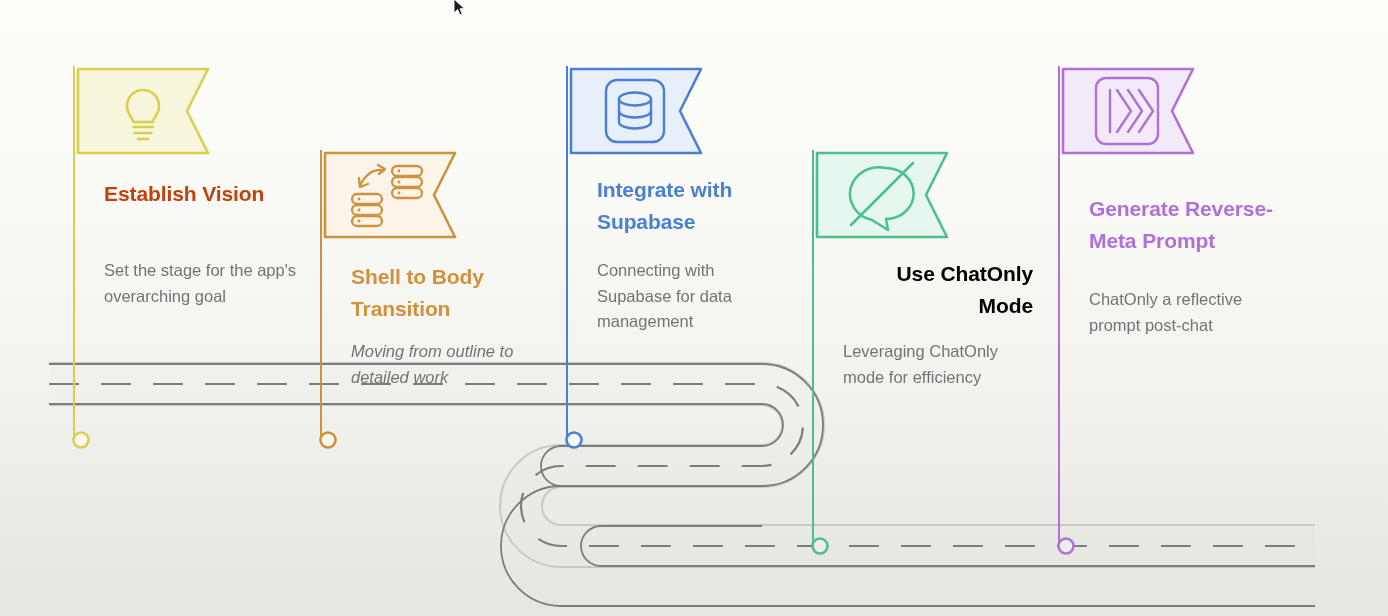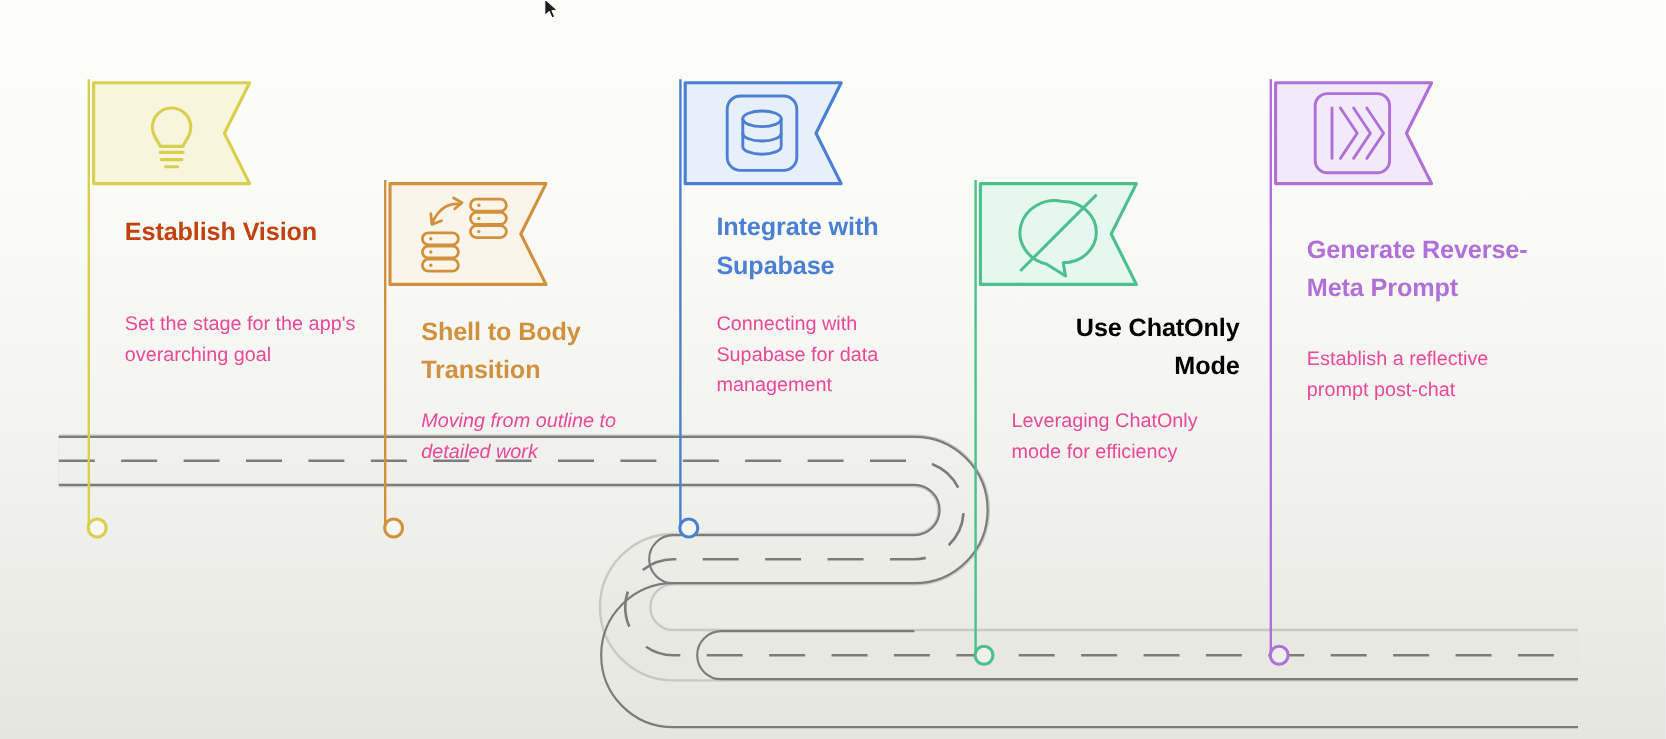--- a/index.html
+++ b/index.html
@@ -70,21 +70,21 @@
     letter-spacing: -0.1px;
     width: 190px;
     margin: 0;
   }
 
   .m-desc {
     position: absolute;
     left: 31px;
     font-size: 16.5px;
     line-height: 1.55;
-    color: #ec4899;
+    color: #737373;
     width: 196px;
     margin: 0;
   }
 
   
   #cursor {
     position: absolute;
     left: 452px;
     top: -2px;
     width: 14px;
@@ -225,21 +225,21 @@
         <g fill="none" stroke="#b070d8" stroke-width="2.4" stroke-linecap="round" stroke-linejoin="round">
           <rect x="36" y="12" width="62" height="66" rx="10"></rect>
           <path d="M 50 24 L 50 66"></path>
           <path d="M 57 24 L 71 45 L 57 66"></path>
           <path d="M 68 24 L 82 45 L 68 66"></path>
           <path d="M 79 24 L 93 45 L 79 66"></path>
         </g>
       </svg>
     </div>
     <div class="m-title" style="top:108px; color:#b070d8;margin-top:19px;">Generate Reverse-Meta Prompt</div>
-    <div class="m-desc" style="top:221px;">Establish a reflective prompt post-chat</div>
+    <div class="m-desc" style="top:221px;">ChatOnly a reflective prompt post-chat</div>
   </div>
 
   <svg id="marker-layer" style="position:absolute;left:0;top:0;width:1388px;height:616px;pointer-events:none;" viewBox="0 0 1388 616">
     <circle cx="81" cy="440" r="7.5" fill="#f6f6f2" stroke="#d9cf4e" stroke-width="2.6"></circle>
     <circle cx="328" cy="440" r="7.5" fill="#f6f6f2" stroke="#d1913c" stroke-width="2.6"></circle>
     <circle cx="574" cy="440" r="7.5" fill="#f6f6f2" stroke="#4a7fd4" stroke-width="2.6"></circle>
     <circle cx="820" cy="546" r="7.5" fill="#eeeeea" stroke="#4cc08a" stroke-width="2.6"></circle>
     <circle cx="1066" cy="546" r="7.5" fill="#eeeeea" stroke="#b070d8" stroke-width="2.6"></circle>
   </svg>
 

